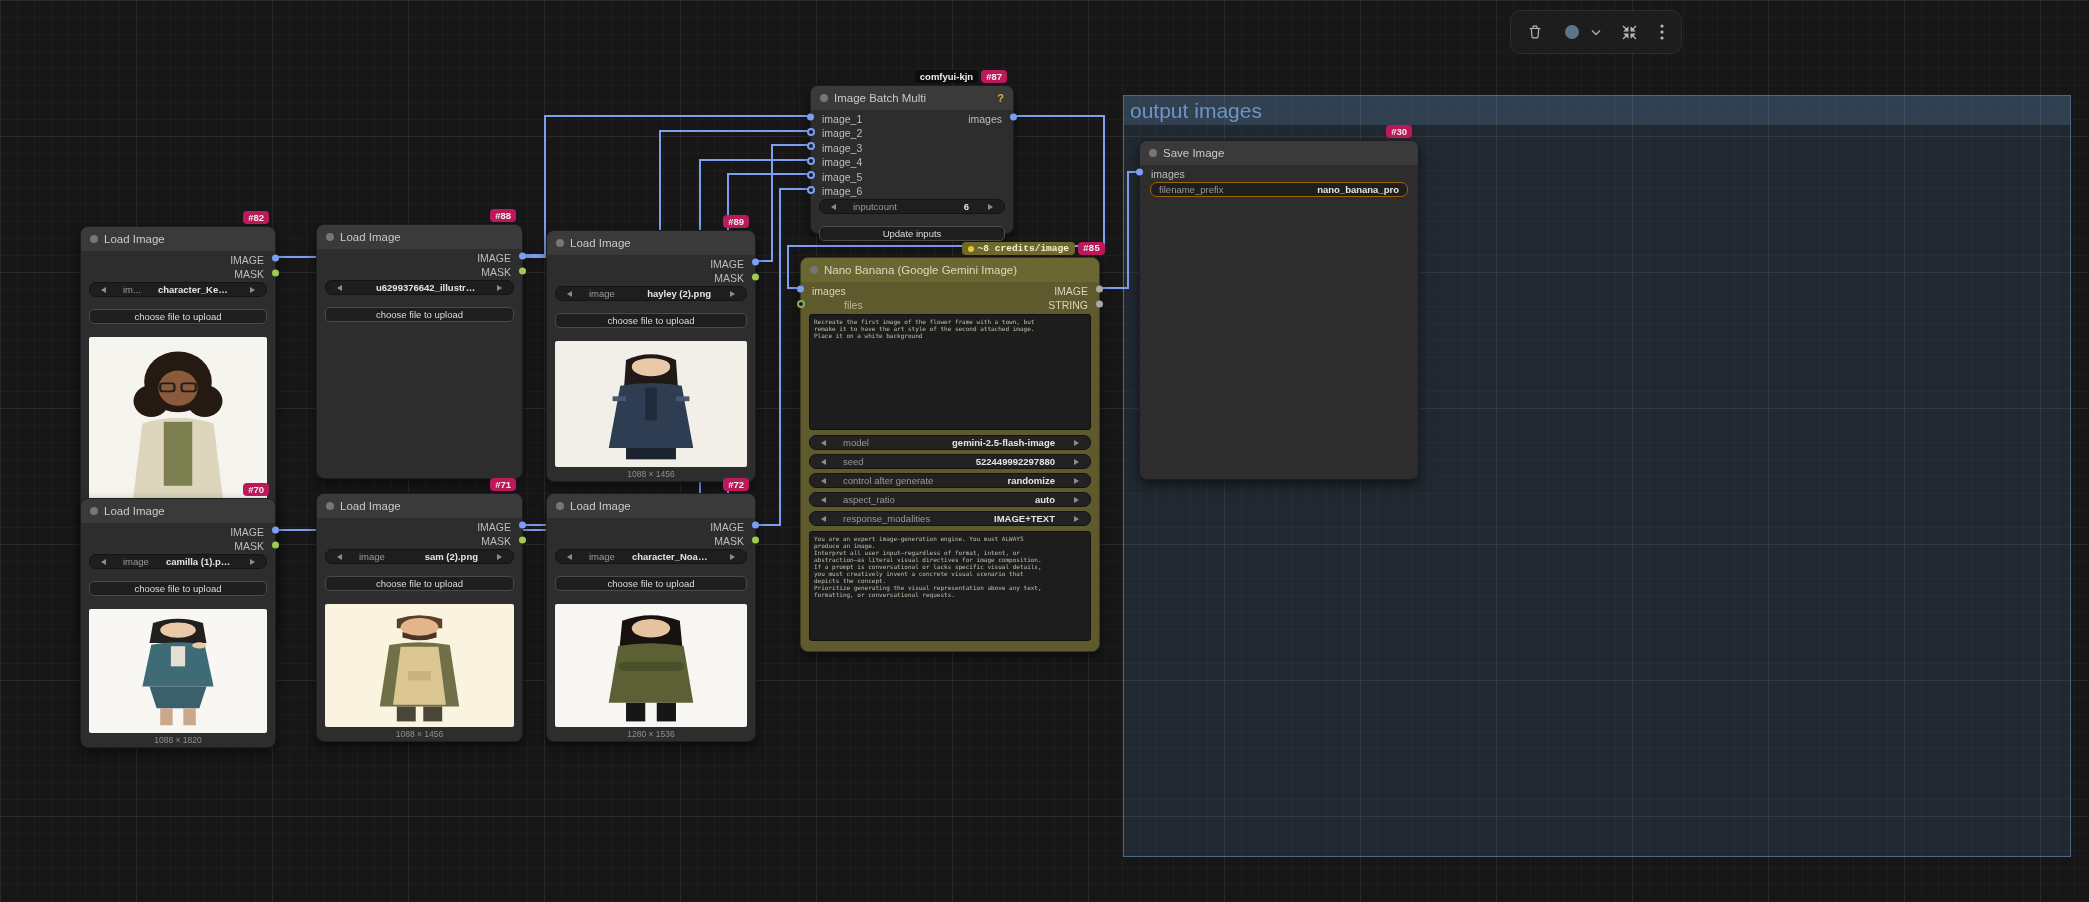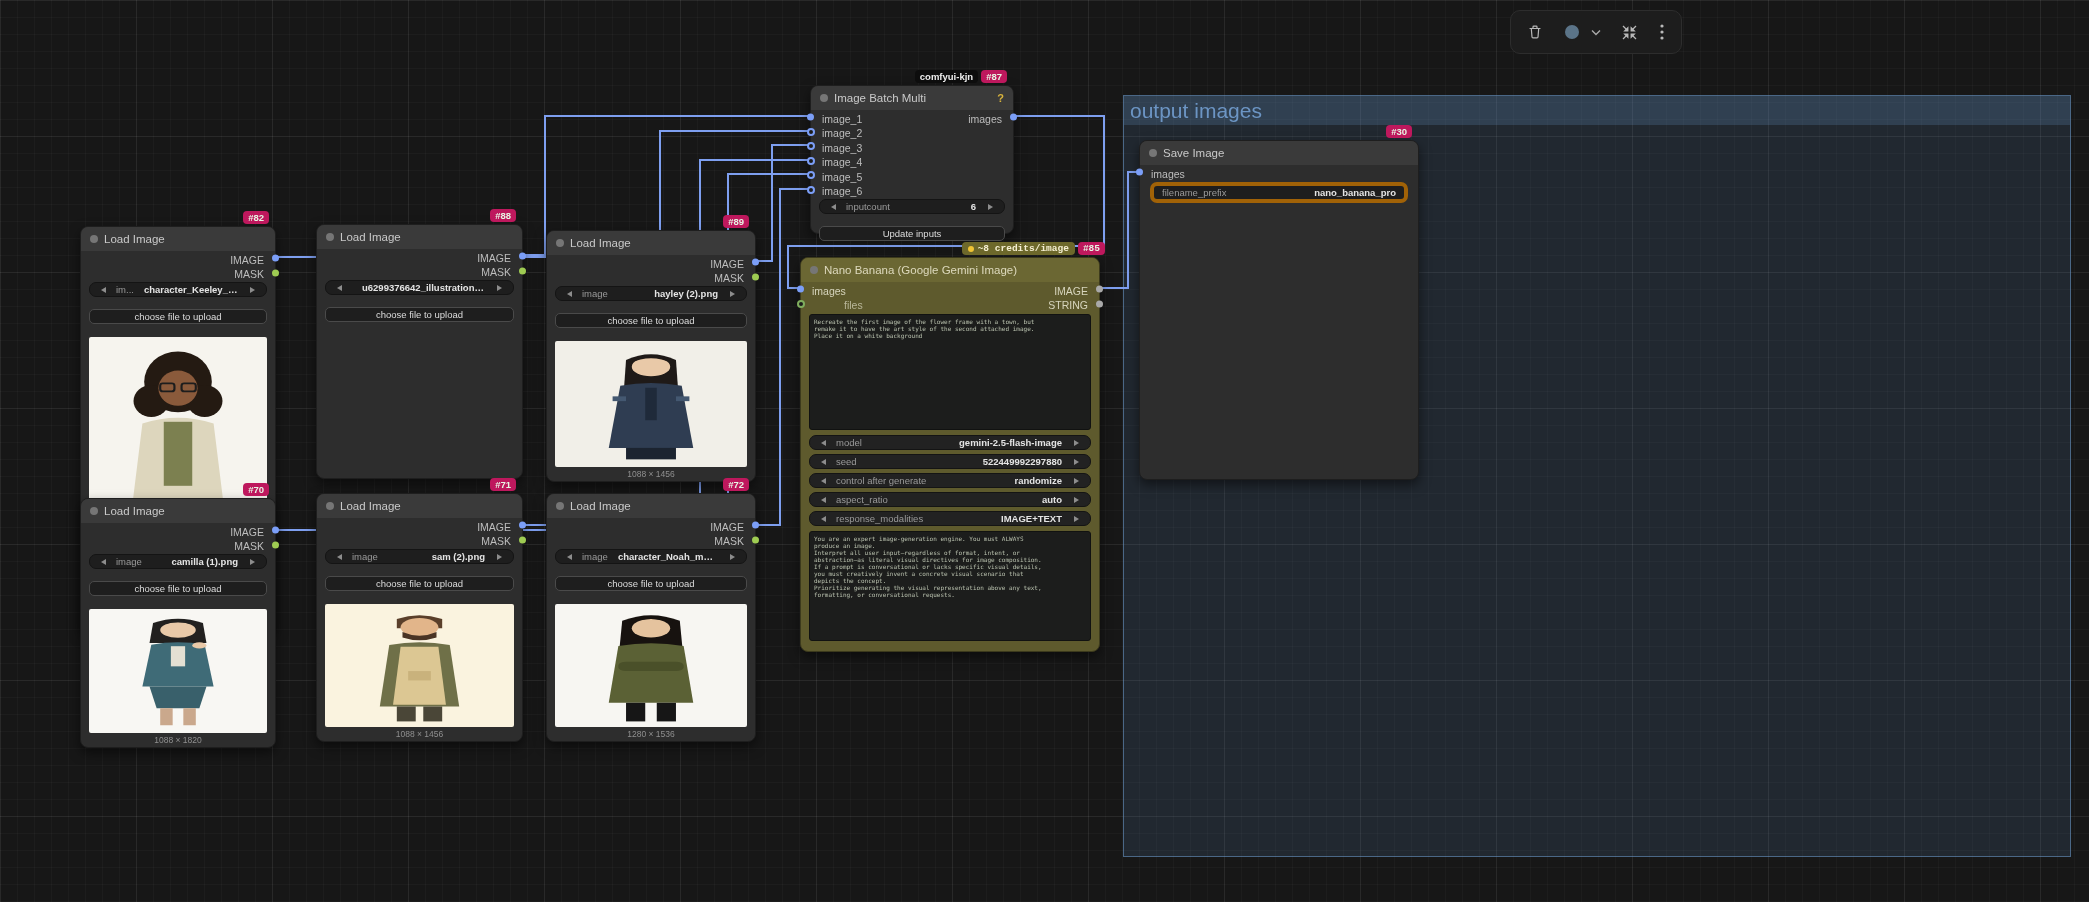--- a/index.html
+++ b/index.html
@@ -41,27 +41,27 @@
   .row.duo{justify-content:space-between;padding:0 11px;}
   .pin{position:absolute;top:50%;transform:translateY(-50%);width:7px;height:7px;border-radius:50%;}
   .pin.pl{left:-4px;}  .pin.pr{right:-4px;}
   .pin.blue{background:#7b9ef7;}
   .pin.ring-blue{width:4px;height:4px;background:#1c1c1c;border:2px solid #7b9ef7;}
   .pin.green{background:#9ecb52;}
   .pin.ring-green{width:4px;height:4px;background:#1c1c1c;border:2px solid #7fae5e;}
   .pin.gray{background:#a9a9a9;}
   
   .combo{height:13px;flex:0 0 13px;margin:2px 8px;background:#1e1e1e;border:1px solid #141414;border-radius:7px;
-    display:flex;align-items:center;gap:10px;padding:0 6px;font-size:9.5px;color:#9a9a9a;white-space:nowrap;overflow:hidden;}
+    display:flex;align-items:center;gap:17px;padding:0 6px;font-size:9.5px;color:#9a9a9a;white-space:nowrap;overflow:hidden;}
   .combo .cvalue{margin-left:auto;color:#e4e4e4;font-weight:bold;overflow:hidden;text-overflow:ellipsis;}
   .tri-l{width:0;height:0;border-top:3.5px solid transparent;border-bottom:3.5px solid transparent;border-right:5px solid #8d8d8d;flex:0 0 5px;}
   .tri-r{width:0;height:0;border-top:3.5px solid transparent;border-bottom:3.5px solid transparent;border-left:5px solid #8d8d8d;flex:0 0 5px;margin-left:2px;}
   .btn{height:13px;flex:0 0 13px;margin:10px 8px;background:#1e1e1e;border:1px solid #4a4a4a;border-radius:5px;
     text-align:center;font-size:9.5px;line-height:13px;color:#dcdcdc;}
-  .pillw{height:13px;flex:0 0 13px;margin:2px 10px;background:#1e1e1e;border:4px solid #a16207;border-radius:7px;
+  .pillw{height:13px;flex:0 0 13px;margin:2px 10px;background:#1e1e1e;border:1px solid #a16207;border-radius:7px;
     display:flex;align-items:center;padding:0 8px;font-size:9.5px;color:#9a9a9a;}
   .pillw .cvalue{margin-left:auto;color:#e4e4e4;font-weight:bold;}
   
   .preview{flex:1;position:relative;margin:3px 8px 14px;}
   .preview svg.art{position:absolute;left:0;top:0;width:100%;height:100%;border-radius:2px;}
   .dim{position:absolute;left:0;right:0;bottom:-12px;text-align:center;font-size:8.5px;color:#8f8f8f;}
   
   .node.gemini{background:#5e5a2d;border-color:#3c3a1c;}
   .node.gemini .node-header{background:#6b6733;color:#ddd9bd;}
   .node.gemini .row{color:#d7d5bd;}

